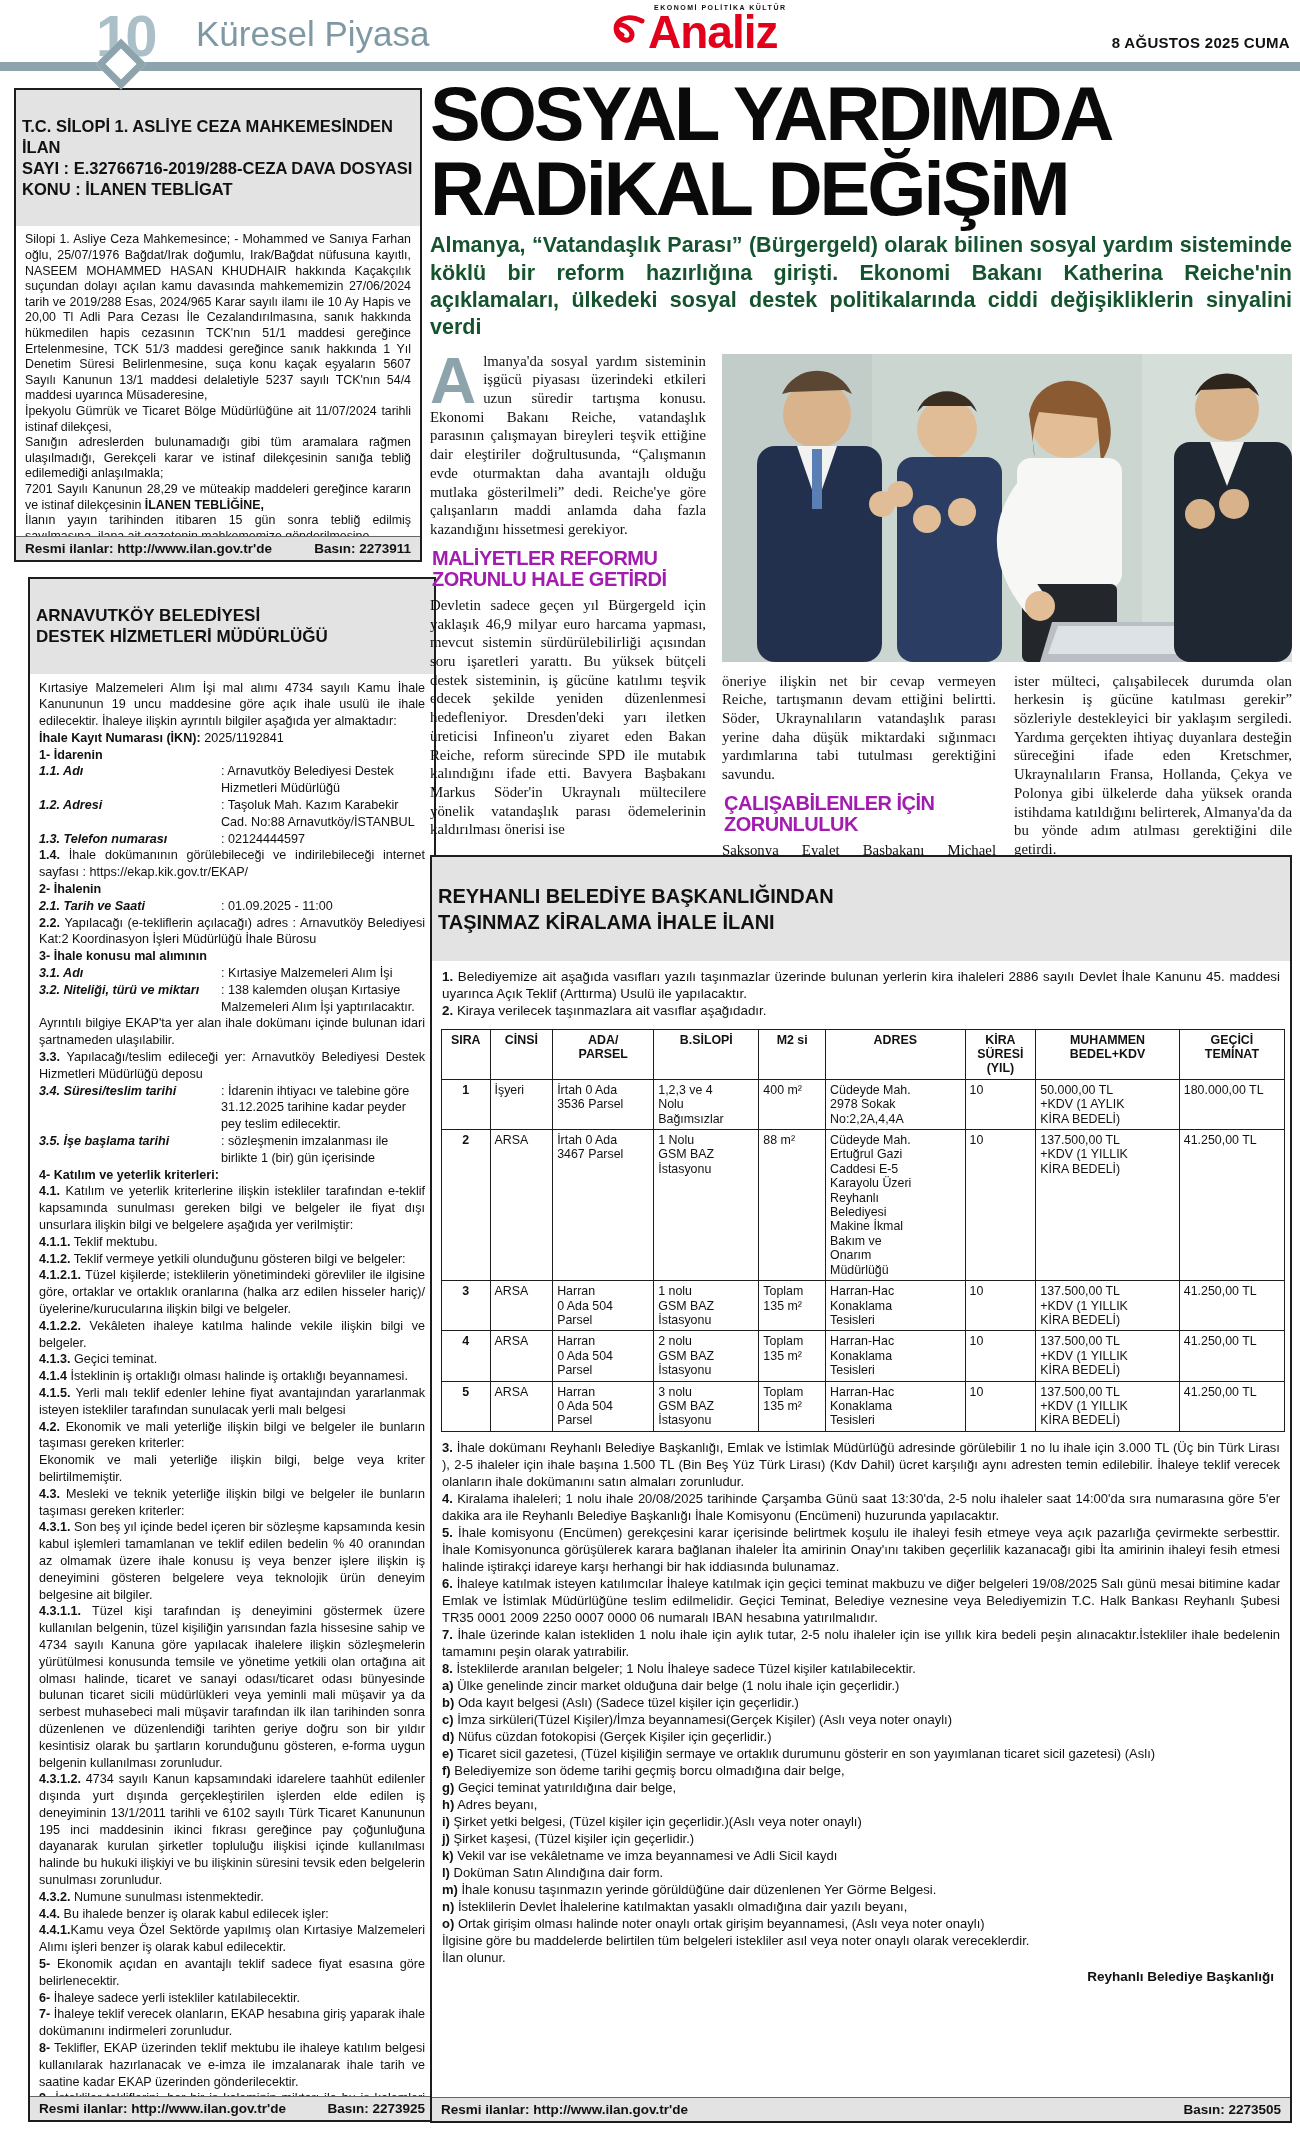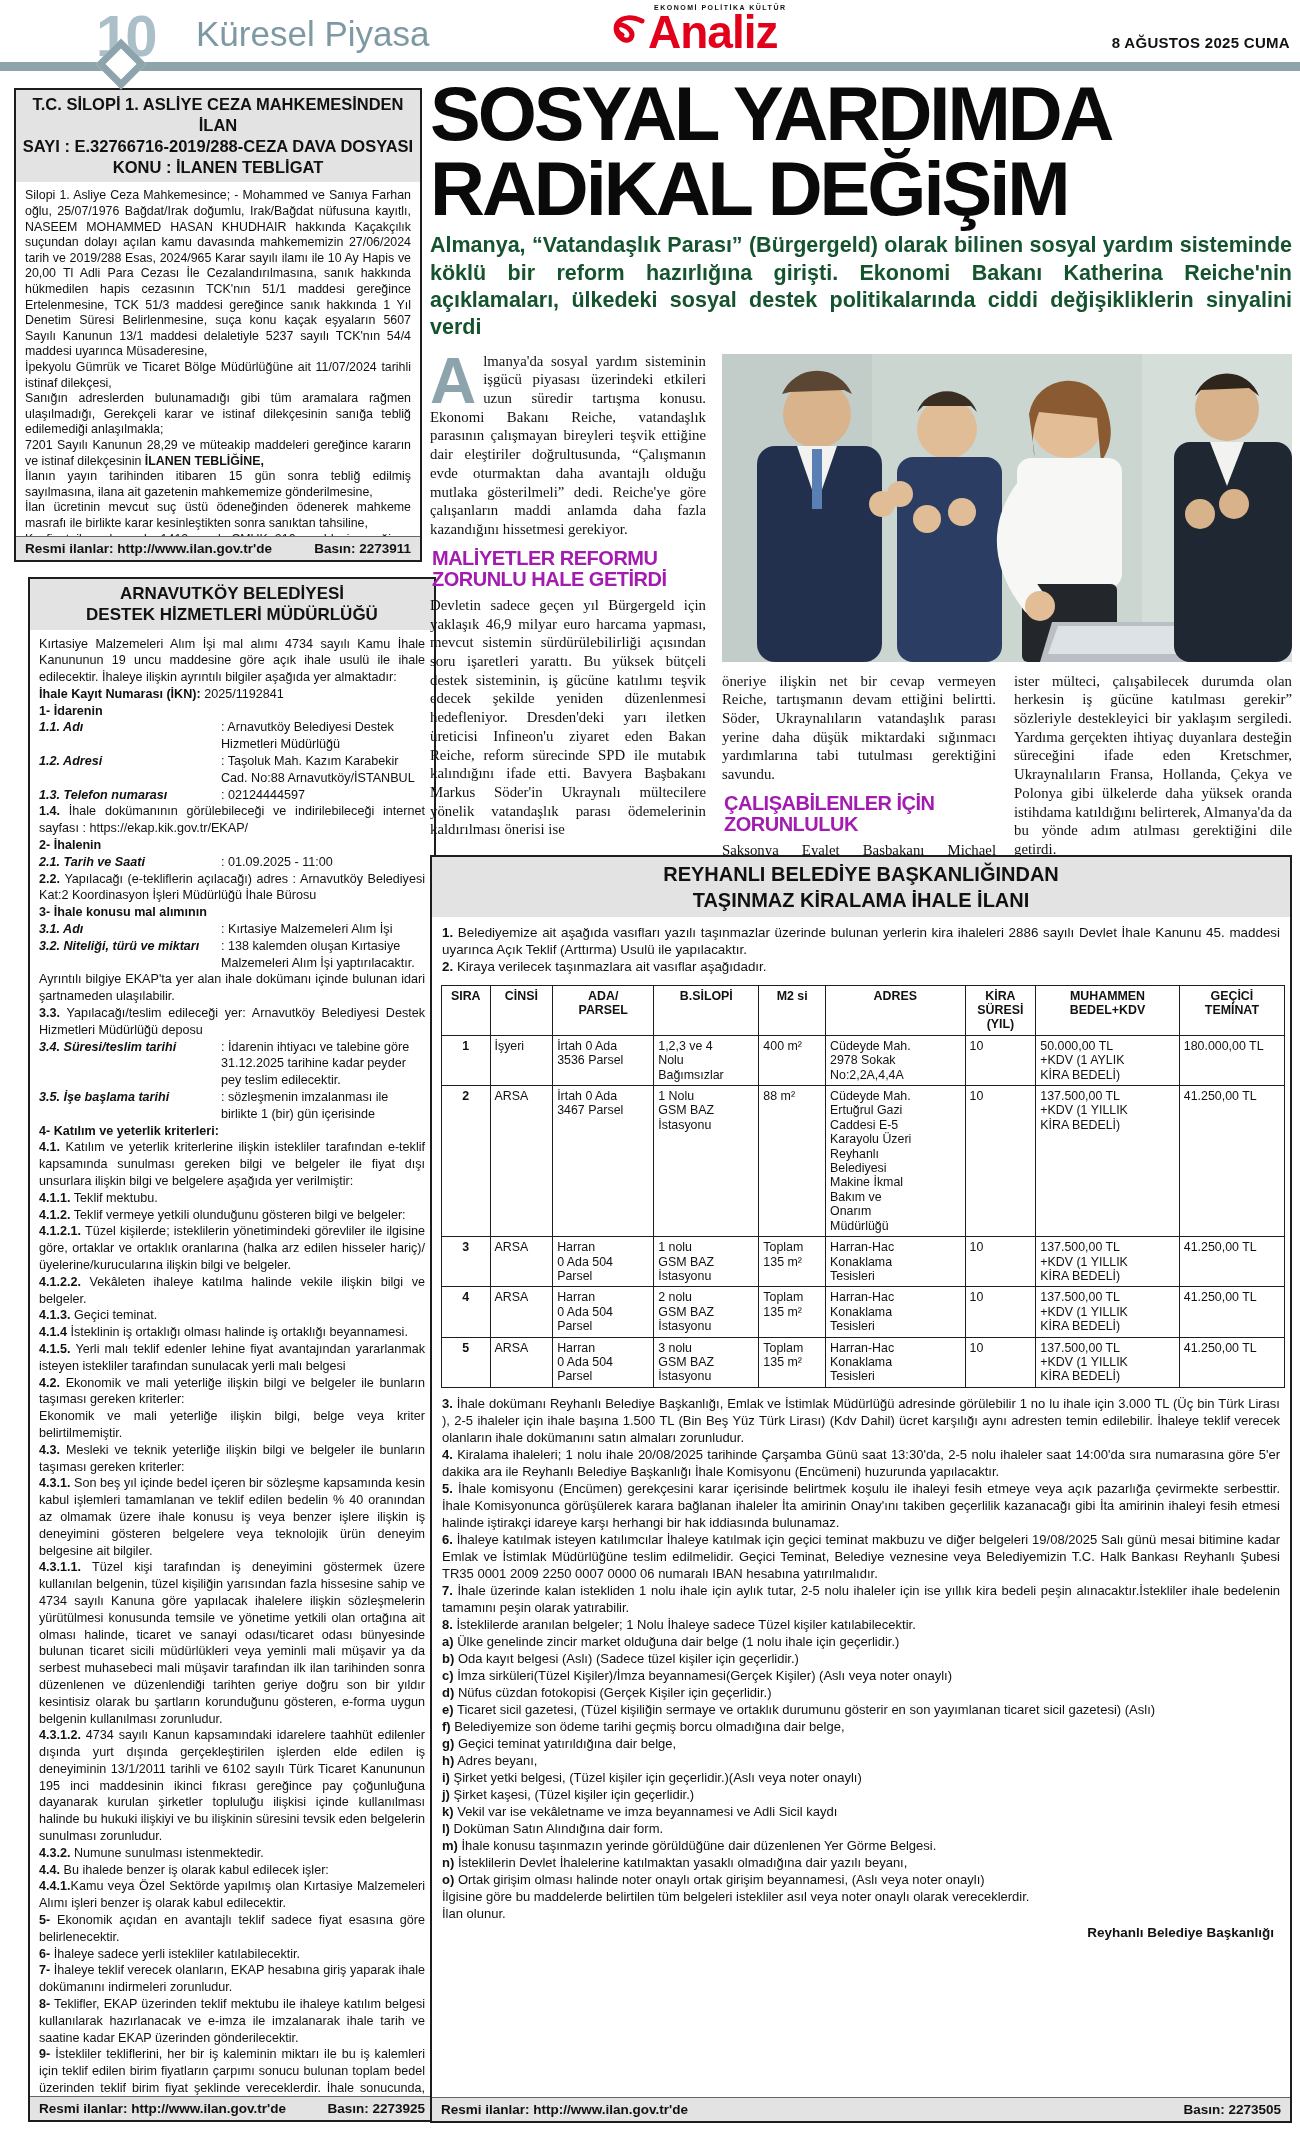--- a/index.html
+++ b/index.html
@@ -13,21 +13,21 @@
   .logo { position:absolute; left:608px; top:4px; width:260px; }
   .logo .tagline { font-size:7px; letter-spacing:1.5px; font-weight:bold; color:#111; margin-left:46px; }
   .logo-row { display:flex; align-items:flex-start; }
   .logo .name { font-size:46px; font-weight:bold; color:#e2001a; line-height:0.95; letter-spacing:-1px; }
   .pagedate { position:absolute; right:10px; top:34px; font-size:15px; font-weight:bold; letter-spacing:0.3px; }
   .topbar { position:absolute; top:62px; left:0; width:1300px; height:9px; background:#8da4ac; z-index:1; }
   .diamond { position:absolute; left:103px; top:46px; width:36px; height:36px; border:7px solid #8da4ac; background:#fff; transform:rotate(45deg); z-index:2; }
 
   
   .box { position:absolute; border:2px solid #1d1d1d; background:#fff; overflow:hidden; }
-  .btitle { background:#e3e3e3; text-align:center; font-weight:bold; padding:4px 6px; }
+  .btitle { background:#e3e3e3; text-align:left; font-weight:bold; padding:26px 6px; }
   .bbody { padding:6px 9px; }
   .bfooter { position:absolute; bottom:0; left:0; right:0; background:#e3e3e3; display:flex; justify-content:space-between; font-weight:bold; font-size:13.5px; padding:4px 9px; border-top:1px solid #666; }
 
   #silopi { left:14px; top:88px; width:408px; height:474px; }
   #silopi .btitle { font-size:16.5px; line-height:1.28; }
   #silopi .bbody { font-size:12.4px; line-height:15.6px; }
   .sp { text-align:justify; }
 
   #arnav { left:28px; top:577px; width:408px; height:1545px; }
   #arnav .btitle { font-size:17px; line-height:1.25; }

